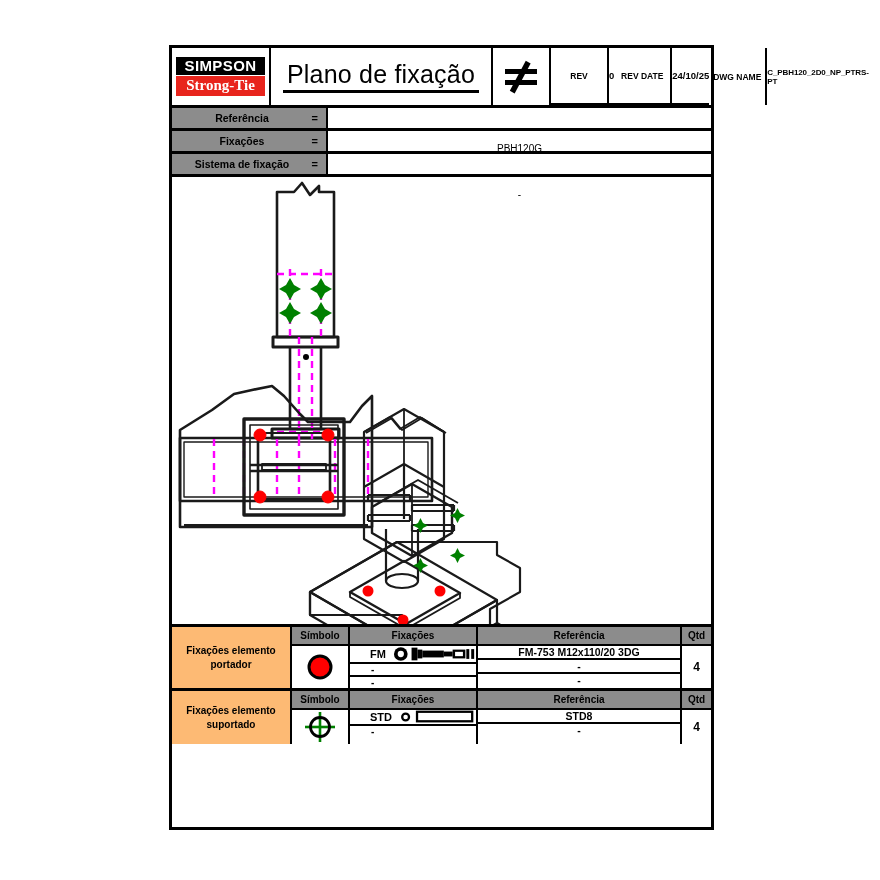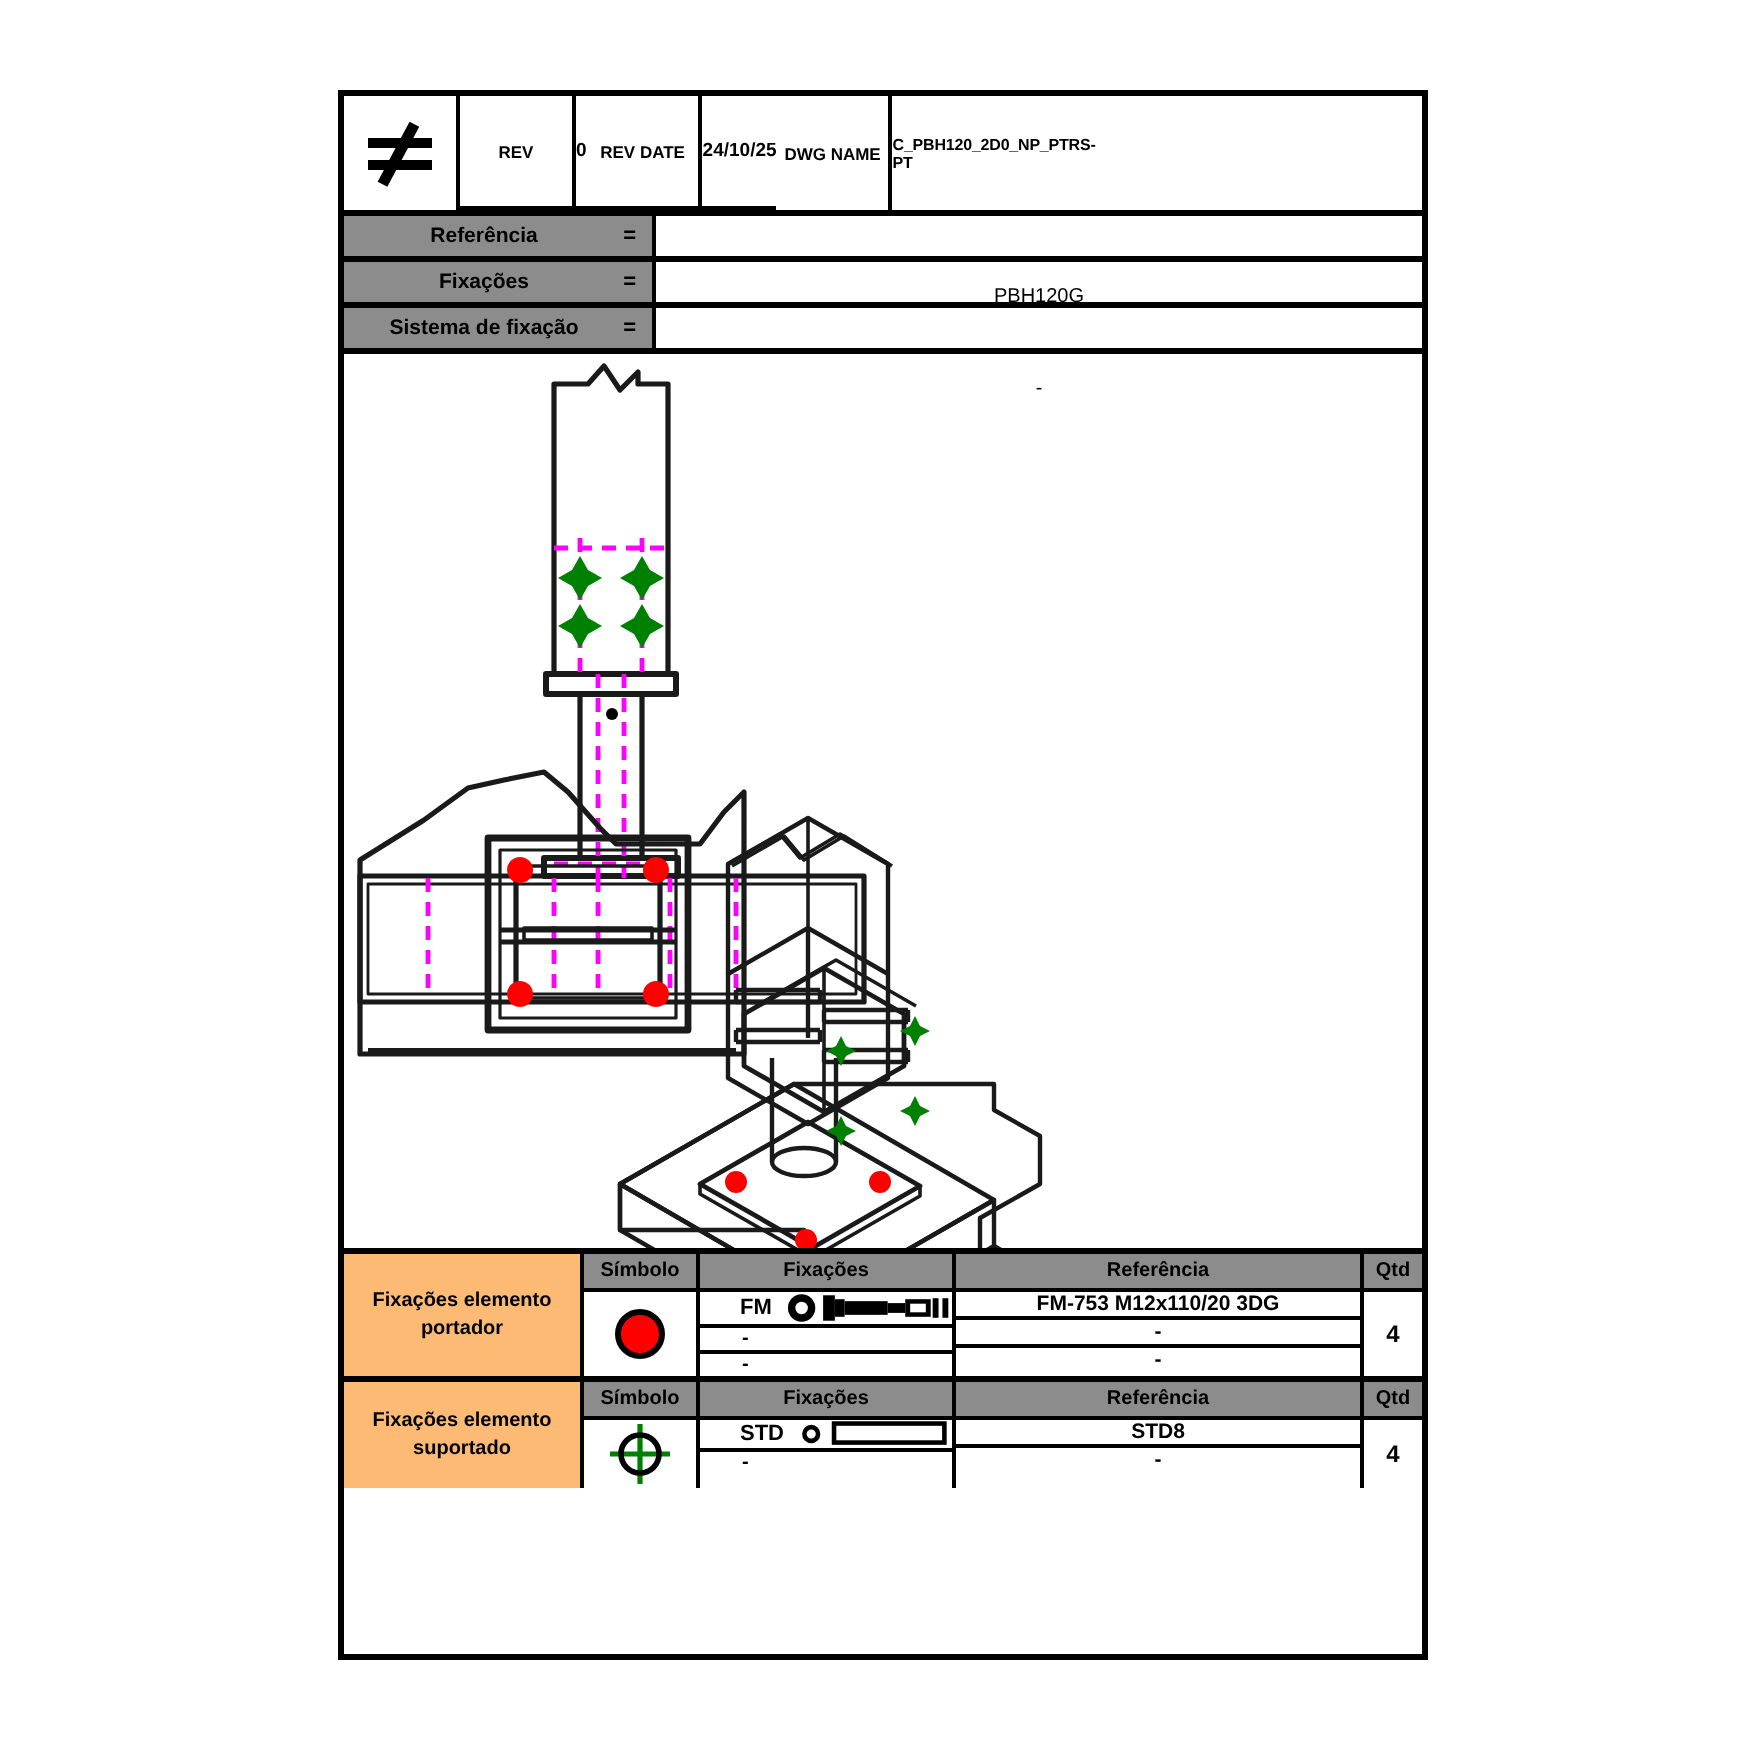--- a/index.html
+++ b/index.html
@@ -77,21 +77,28 @@
   .subrow.ref{justify-content:center;font-size:10.5px;font-weight:bold;}
   .fixcode{font-size:11px;font-weight:bold;}
   .dot{font-size:10px;font-weight:bold;padding-left:1px;}
 </style>
 </head>
 <body>
 
 <div id="sheet">
 
   <div class="titleblock">
-
+    <div class="logo-cell">
+      <div class="logo-top">SIMPSON</div>
+      <div class="logo-bot">Strong-Tie</div>
+    </div>
+
+    <div class="title-cell">
+      <div class="title-text">Plano de fixação</div>
+    </div>
 
     <div class="neq-cell">
       <svg width="40" height="34" viewBox="0 0 40 34">
         <rect x="4" y="9" width="32" height="5" fill="#000"></rect>
         <rect x="4" y="20" width="32" height="5" fill="#000"></rect>
         <rect x="16.5" y="0" width="5.5" height="34" fill="#000" transform="rotate(28 19 17)"></rect>
       </svg>
     </div>
 
     <div class="rev-cell">

